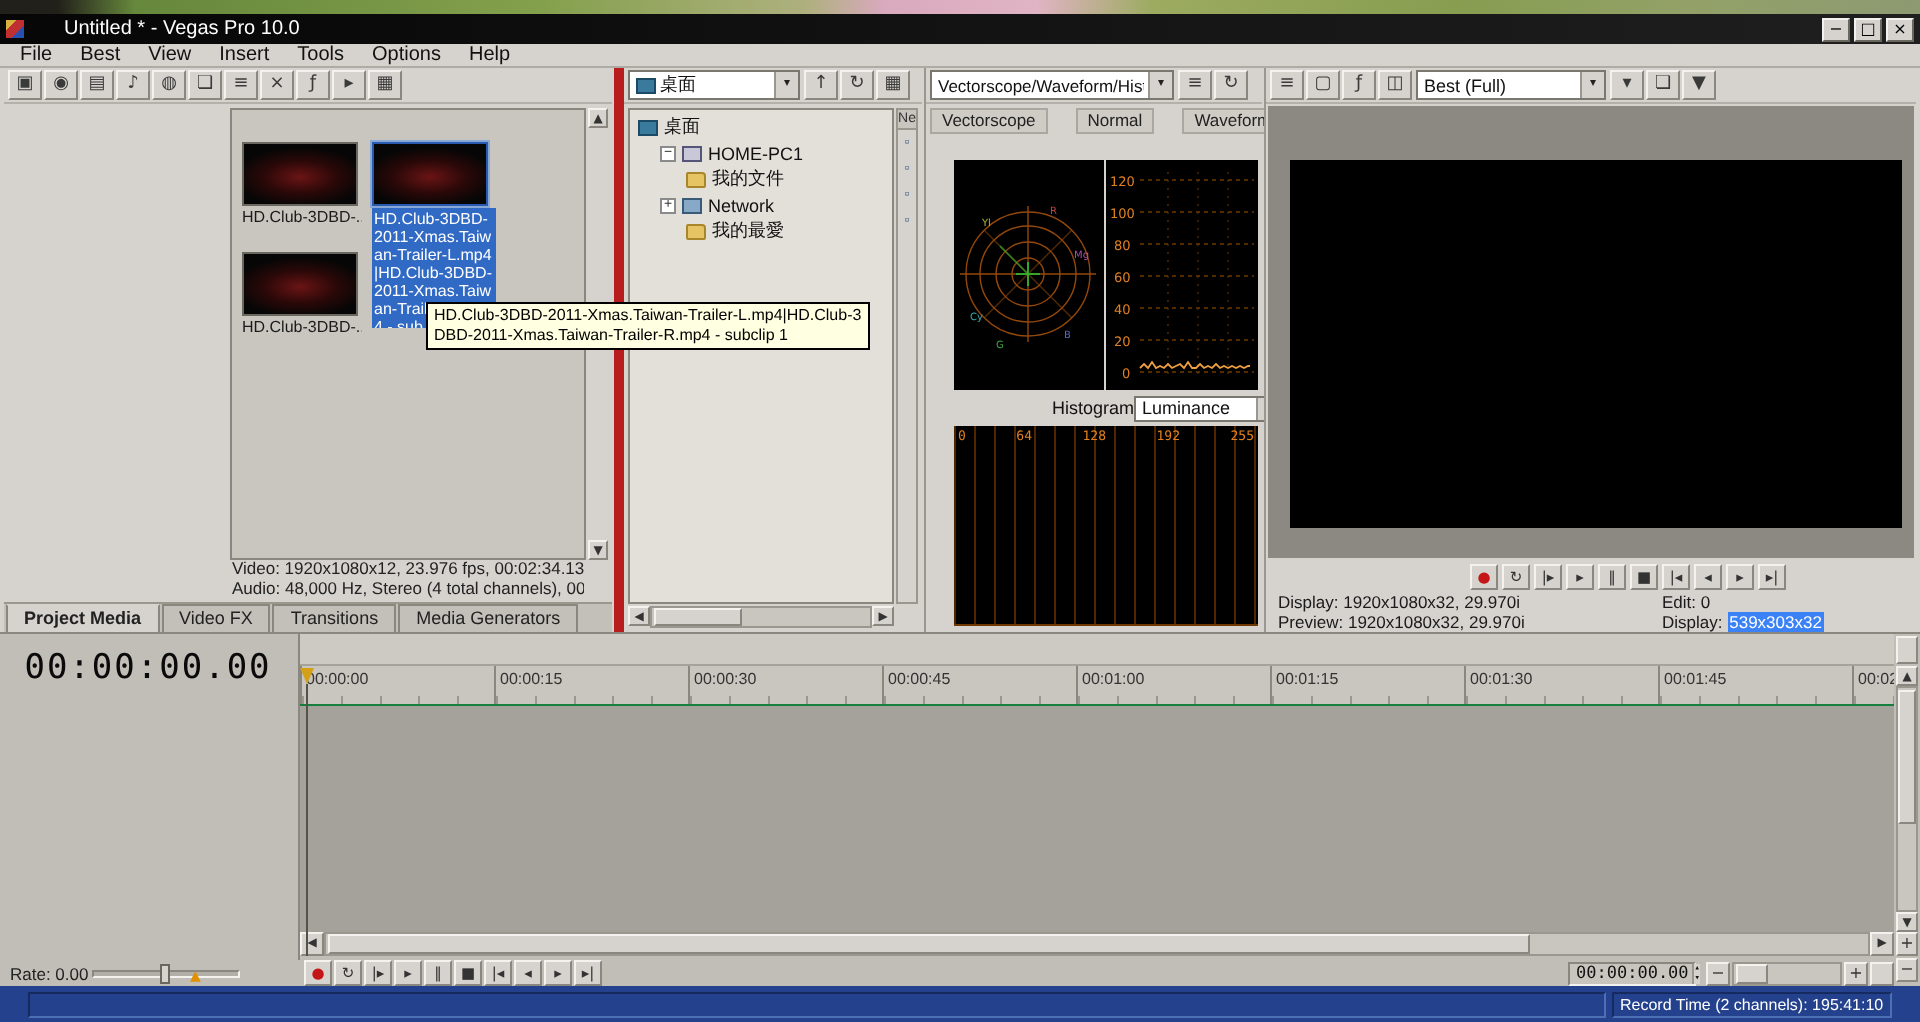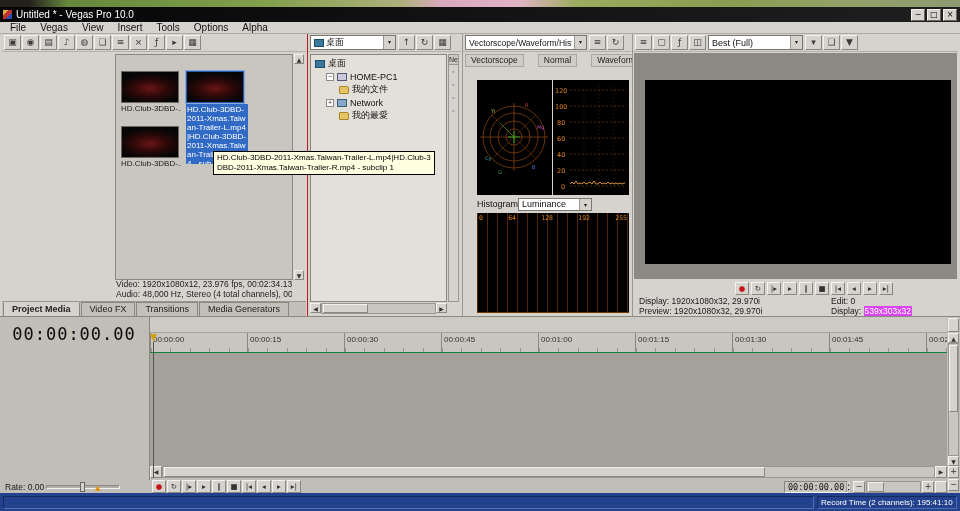--- a/index.html
+++ b/index.html
@@ -5,21 +5,21 @@
 *{margin:0;padding:0;box-sizing:border-box}
 html,body{width:960px;height:511px;overflow:hidden}
 body{font-family:"Liberation Sans","DejaVu Sans",sans-serif;font-size:10px;color:#111;background:#555}
 #app{position:relative;width:960px;height:511px;background:#d6d3ce;overflow:hidden}
 
 
 #desktop-strip{position:absolute;left:0;top:0;width:100%;height:7px;
 background:linear-gradient(90deg,#22201a 0,#22201a 3%,#66883c 7%,#83a04c 28%,#aeb07e 42%,#d9a9bd 46%,#e0b4c4 54%,#9cab60 60%,#879d50 76%,#93a168 88%,#8d9a72 100%)}
 
 
-#titlebar{position:absolute;top:7px;left:0;right:0;height:15px;background:linear-gradient(90deg,#060606,#1f1f1f);color:#fff;display:flex;align-items:center;gap:4px;padding:0 3px}
+#titlebar{position:absolute;top:7px;left:0;right:0;height:15px;background:linear-gradient(90deg,#060606,#1f1f1f);color:#fff;display:flex;align-items:center;gap:20px;padding:0 3px}
 .app-icon{width:9px;height:9px;background:linear-gradient(135deg,#d8b040 0 30%,#c03030 30% 65%,#2850b0 65%);flex:0 0 auto}
 #titlebar .title{font-size:10px;white-space:nowrap}
 .tb-btns{margin-left:auto;display:flex;gap:2px}
 .tb-btn{width:14px;height:12px;background:#d6d3ce;border:1px solid;border-color:#f4f2ee #6a675f #6a675f #f4f2ee;font-family:"DejaVu Sans",sans-serif;font-size:8px;line-height:10px;text-align:center;color:#000}
 
 
 #menubar{position:absolute;top:22px;left:0;right:0;height:12px;background:#d6d3ce;display:flex;align-items:center;padding-left:3px;border-bottom:1px solid #aeaba4}
 .menu-item{padding:4px 7px;font-size:10px;line-height:12px;white-space:nowrap}
 
 
@@ -28,21 +28,21 @@
 .combo{height:15px;background:#fff;border:1px solid #7a776f;display:flex;align-items:center;font-size:9px;padding-left:3px;gap:2px;overflow:hidden;flex:0 0 auto}
 .combo .combo-text{white-space:nowrap;overflow:hidden;flex:1}
 .combo .arrow{margin-left:auto;width:12px;align-self:stretch;background:#d6d3ce;border-left:1px solid #9a978f;text-align:center;font-size:6px;line-height:13px;color:#222;flex:0 0 auto}
 .mini-btn{background:#d6d3ce;border:1px solid;border-color:#f4f2ee #8a8780 #8a8780 #f4f2ee;font-family:"DejaVu Sans",sans-serif;color:#333;text-align:center}
 .sb-track{background:#c9c6c0;border:1px solid #9a978f;position:relative}
 .sb-thumb{background:#d6d3ce;border:1px solid;border-color:#f4f2ee #8a8780 #8a8780 #f4f2ee;position:absolute}
 
 
 .panel{position:absolute;top:34px;height:282px;background:#d6d3ce}
 #media-panel{left:2px;width:304px}
-#explorer-panel{left:307px;width:154px;border-left:1px solid #b91c1c}
+#explorer-panel{left:307px;width:154px;border-left:5px solid #b91c1c}
 #scopes-panel{left:462px;width:169px;border-left:1px solid #9a978f}
 #preview-panel{left:632px;width:326px;border-left:1px solid #9a978f}
 .panel-toolbar{height:18px;display:flex;align-items:center;gap:2px;padding:1px 2px;border-bottom:1px solid #b4b1aa}
 
 
 #media-tree{position:absolute;left:2px;top:20px;width:110px;bottom:36px;background:#dedbd5;border:1px solid #8a877f;padding-top:2px}
 .mtree-item{display:flex;align-items:center;gap:3px;padding:1px 2px 1px 5px;font-size:9px;white-space:nowrap}
 .allmedia-ico{width:10px;height:8px;background:#7a9ccc;border:1px solid #3a5a8c;flex:0 0 auto}
 .folder-ico{width:10px;height:8px;background:#e7c463;border:1px solid #a8862a;border-radius:1px 2px 1px 1px;flex:0 0 auto}
 #media-list{position:absolute;left:113px;top:20px;right:13px;bottom:36px;background:#c9c6c0;border:1px solid #8a877f;overflow:hidden}
@@ -71,36 +71,36 @@
 .col-hdr{height:10px;background:#c9c6c0;border-bottom:1px solid #9a978f;text-align:center;line-height:10px;color:#333}
 .mini-file-ico{display:block;text-align:center;color:#44608a;font-size:7px;line-height:13px}
 #explorer-hscroll{position:absolute;left:2px;right:14px;bottom:2px;height:11px;display:flex}
 #explorer-hscroll .sb-track{flex:1}
 
 
 .scope-tabs{display:flex;gap:14px;padding:2px 2px 1px;height:16px}
 .stab{font-size:8.5px;line-height:11px;padding:0 5px;background:#cfccc6;border:1px solid #aaa7a0;color:#222;white-space:nowrap}
 #vectorscope{position:absolute;left:14px;top:46px}
 #waveform{position:absolute;left:90px;top:46px}
-.hist-header{position:absolute;left:14px;top:163px;width:152px;height:14px;display:flex;align-items:center;justify-content:flex-start;font-size:9px}
+.hist-header{position:absolute;left:26px;top:163px;width:152px;height:14px;display:flex;align-items:center;justify-content:flex-end;font-size:9px}
 #histogram{position:absolute;left:14px;top:179px;width:152px;height:100px;background:#000;border-bottom:1px solid #6e3800;
 background-image:repeating-linear-gradient(90deg,rgba(160,75,0,.5) 0 1px,transparent 1px 10px)}
 .hist-scale{display:flex;justify-content:space-between;padding:1px 2px;font-size:6.5px;color:#e08020;font-family:"DejaVu Sans Mono",monospace}
 
 
 #video-area{position:absolute;left:12px;top:46px;width:306px;height:184px;background:#000}
 #preview-panel .panel-body{position:absolute;left:1px;right:1px;top:19px;height:226px;background:#8c8983}
 #preview-transport{position:absolute;left:102px;top:248px;display:flex;gap:2px}
 .t-btn{width:14px;height:13px;background:#d6d3ce;border:1px solid;border-color:#f4f2ee #8a8780 #8a8780 #f4f2ee;font-family:"DejaVu Sans",sans-serif;font-size:7.5px;line-height:11px;text-align:center;color:#333;flex:0 0 auto;white-space:nowrap;overflow:hidden}
 .t-btn.red{color:#c41616}
 #preview-status{position:absolute;left:6px;right:4px;top:262px;font-size:8.5px;line-height:10px;color:#1a1a1a}
 .ps-row{display:flex}
 .ps-left{width:192px;white-space:nowrap;overflow:hidden}
 .ps-right{white-space:nowrap;overflow:hidden}
-.hl{background:#d946ef;color:#fff;padding:0 1px}
+.hl{background:#3b82f6;color:#fff;padding:0 1px}
 
 
 #timeline{position:absolute;top:316px;left:0;right:0;height:177px;background:#c1beb7;border-top:1px solid #8a877f}
 #time-display{position:absolute;left:0;top:7px;width:148px;text-align:center;font-family:"DejaVu Sans Mono",monospace;font-size:17px;color:#0a0a0a;letter-spacing:1px}
 #marker-bar{position:absolute;left:150px;right:13px;top:0;height:16px;background:#cdcac3;border-bottom:1px solid #a5a29b}
 #cursor-marker{position:absolute;left:150px;top:17px;width:7px;height:8px;background:#d4a017;clip-path:polygon(0 0,100% 0,50% 100%);z-index:5}
 #playhead-line{position:absolute;left:153px;top:25px;width:1px;height:136px;background:#55524a;z-index:4}
 #ruler{position:absolute;left:150px;right:13px;top:16px;height:20px;background:#c9c6bf;border-bottom:1px solid #15803d;display:flex;overflow:hidden}
 .ruler-mark{flex:0 0 97px;border-left:1px solid #8a877f;position:relative}
 .ruler-label{font-size:8px;color:#333;position:absolute;left:2px;top:2px;white-space:nowrap}
@@ -121,21 +121,21 @@
 .rs-thumb{position:absolute;left:33px;top:-4px;width:5px;height:10px;background:#d6d3ce;border:1px solid #6a675f}
 #rate-notch{position:absolute;left:95px;top:167px;font-size:7px;color:#e09000;font-family:"DejaVu Sans",sans-serif}
 #tl-transport{position:absolute;left:152px;top:163px;display:flex;gap:1px}
 #cursor-timebox{position:absolute;right:112px;top:164px;width:64px;height:12px;background:#c8c5bf;border:1px solid;border-color:#8a8780 #f4f2ee #f4f2ee #8a8780;display:flex;align-items:center;font-family:"DejaVu Sans Mono",monospace;font-size:8.5px;padding-left:3px;gap:2px}
 #cursor-timebox .spin{margin-left:auto;display:flex;flex-direction:column;width:8px;font-size:4.5px;line-height:5px;text-align:center;background:#d6d3ce;border-left:1px solid #9a978f;align-self:stretch;justify-content:center;font-style:normal}
 #tl-zoom{position:absolute;right:13px;top:164px;width:94px;height:12px;display:flex;gap:1px}
 #tl-zoom .mini-btn{width:12px;height:12px;font-size:8px;line-height:10px;flex:0 0 auto}
 #tl-zoom .sb-track{flex:1;height:12px}
 
 
-#statusbar{position:absolute;top:493px;left:0;right:0;height:18px;background:#23418c;display:flex;align-items:center;gap:3px;padding:0 3px}
+#statusbar{position:absolute;top:493px;left:0;right:0;height:18px;background:#23418c;display:flex;align-items:center;gap:3px;padding:0 14px}
 .sb-seg{height:13px;border:1px solid;border-color:#152a5e #4f6fb5 #4f6fb5 #152a5e}
 #sb-left{flex:1}
 #sb-right{width:140px;color:#fff;font-size:8px;line-height:11px;padding:0 3px;white-space:nowrap;overflow:hidden}
 
 
 #clip-tooltip{position:absolute;left:213px;top:151px;width:222px;background:#ffffe1;border:1px solid #000;font-size:8px;line-height:10px;padding:1px 3px;color:#000;z-index:40;word-break:break-all}
 svg text{font-family:"DejaVu Sans",sans-serif}
 </style>
 </head>
 <body>
@@ -150,26 +150,26 @@
 
     <span class="tb-btn">−</span>
         <span class="tb-btn">□</span>
         <span class="tb-btn">×</span>
       </span>
   </div>
 
   <div id="menubar">
 
   <span class="menu-item">File</span>
-      <span class="menu-item">Vegas</span>
+      <span class="menu-item">Best</span>
       <span class="menu-item">View</span>
       <span class="menu-item">Insert</span>
       <span class="menu-item">Tools</span>
       <span class="menu-item">Options</span>
-      <span class="menu-item">Alpha</span>
+      <span class="menu-item">Help</span>
     </div>
 
   <div id="media-panel" class="panel">
     <div class="panel-toolbar">
       <span class="tb-group">
 
       <span class="icon-btn">▣</span>
           <span class="icon-btn">◉</span>
           <span class="icon-btn">▤</span>
           <span class="icon-btn">♪</span>

